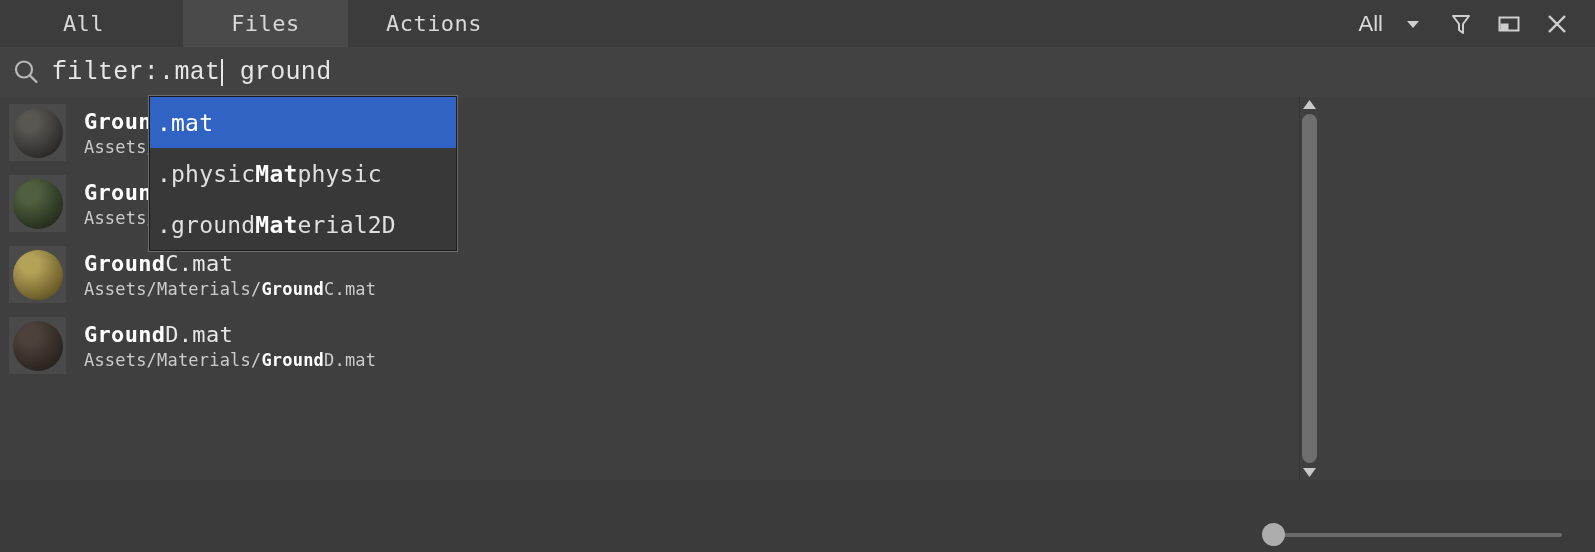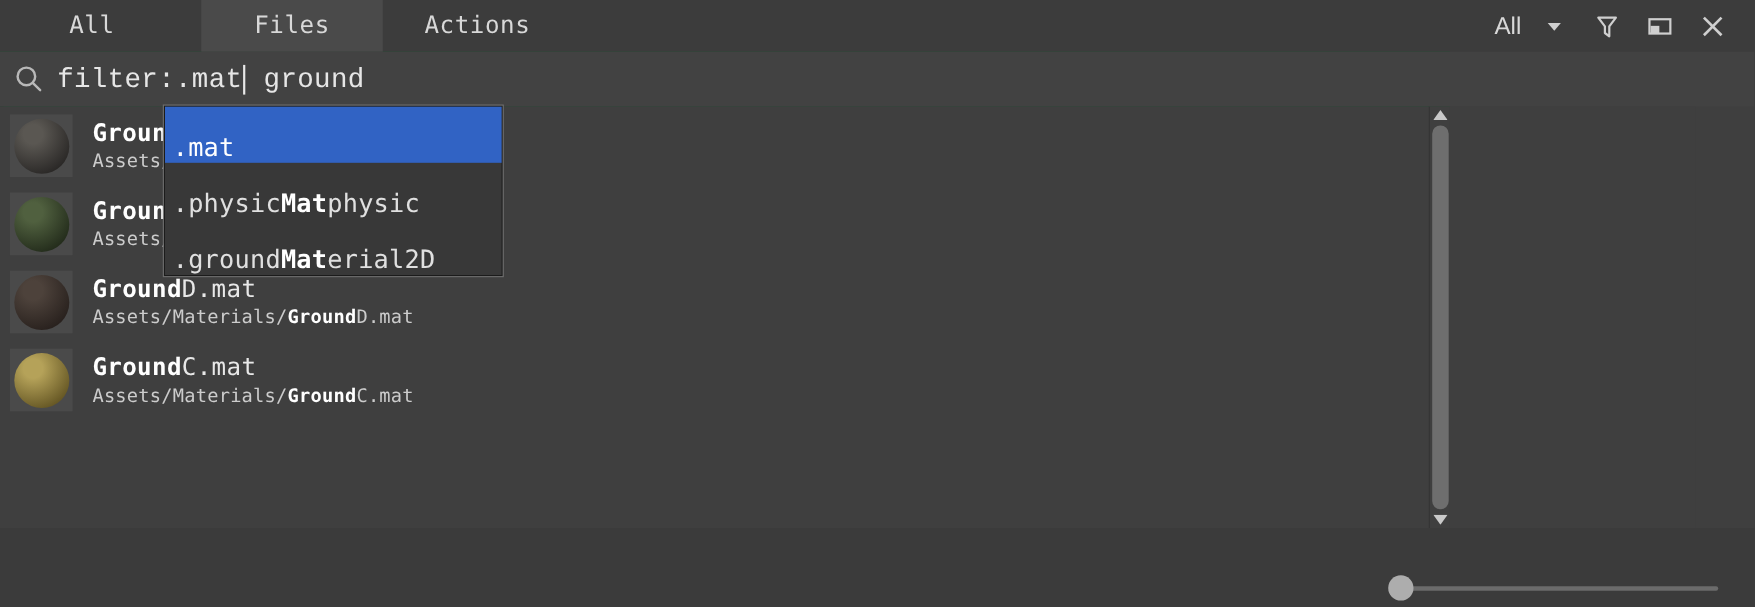--- a/index.html
+++ b/index.html
@@ -5,21 +5,21 @@
   * { box-sizing: border-box; margin: 0; padding: 0; }
   html, body {
     width: 1595px; height: 552px;
     background: #3f3f3f;
     font-family: "DejaVu Sans Mono", "Liberation Mono", monospace;
     overflow: hidden;
   }
   #app {
     position: relative;
     width: 1318px; height: 552px;
-    background: #14532d;
+    background: #737373;
     border-radius: 10px;
   }
 
   
   .tabbar {
     position: absolute; left: 0; top: 0;
     width: 1595px; height: 47px;
     background: #3c3c3c;
     display: flex; align-items: stretch;
   }
@@ -131,21 +131,21 @@
     position: absolute;
     left: 149px; top: 96px;
     width: 308px; height: 155px;
     background: #383838;
     border: 1px solid #1b1b1b;
     outline: 1px solid #6e6e6e;
     z-index: 40;
   }
   .dd-item {
     height: 51px;
-    display: flex; align-items: flex-end;
+    display: flex; align-items: center;
     padding-left: 7px;
     color: #e0e0e0;
     font-size: 23px;
     letter-spacing: 0.2px;
     white-space: pre;
     cursor: pointer;
   }
   .dd-item.selected { background: #3163c4; color: #ffffff; }
   .dd-b { font-weight: bold; color: #ffffff; }
 
@@ -286,35 +286,35 @@
         <div class="sphere" id="sph1" style="background: radial-gradient(circle at 34% 28%, rgb(80, 96, 63) 0%, rgb(80, 96, 63) 18%, rgb(30, 38, 23) 86%, rgb(30, 38, 23) 100%);"></div>
       </div>
       <div class="row-text">
         <div class="row-name"><span class="hl">Ground</span><span>B.mat</span></div>
         <div class="row-path"><span>Assets/Materials/</span><span class="hl">Ground</span><span>B.mat</span></div>
       </div>
     </div>
 
     <div class="result-row">
       <div class="thumb">
+        <div class="sphere" id="sph2" style="background: radial-gradient(circle at 34% 28%, rgb(181, 162, 89) 0%, rgb(181, 162, 89) 18%, rgb(92, 78, 30) 86%, rgb(92, 78, 30) 100%);"></div>
+      </div>
+      <div class="row-text">
+        <div class="row-name"><span class="hl">Ground</span><span>C.mat</span></div>
+        <div class="row-path"><span>Assets/Materials/</span><span class="hl">Ground</span><span>C.mat</span></div>
+      </div>
+    </div>
+
+    <div class="result-row">
+      <div class="thumb">
         <div class="sphere" id="sph3" style="background: radial-gradient(circle at 34% 28%, rgb(77, 66, 59) 0%, rgb(77, 66, 59) 18%, rgb(36, 29, 26) 86%, rgb(36, 29, 26) 100%);"></div>
       </div>
       <div class="row-text">
         <div class="row-name"><span class="hl">Ground</span><span>D.mat</span></div>
         <div class="row-path"><span>Assets/Materials/</span><span class="hl">Ground</span><span>D.mat</span></div>
-      </div>
-    </div>
-
-    <div class="result-row">
-      <div class="thumb">
-        <div class="sphere" id="sph2" style="background: radial-gradient(circle at 34% 28%, rgb(181, 162, 89) 0%, rgb(181, 162, 89) 18%, rgb(92, 78, 30) 86%, rgb(92, 78, 30) 100%);"></div>
-      </div>
-      <div class="row-text">
-        <div class="row-name"><span class="hl">Ground</span><span>C.mat</span></div>
-        <div class="row-path"><span>Assets/Materials/</span><span class="hl">Ground</span><span>C.mat</span></div>
       </div>
     </div>
 
   </div>
 
   <div class="dropdown">
     <div class="dd-item selected">
       <span>.mat</span><span class="dd-b"></span><span></span>
     </div>
     <div class="dd-item">

